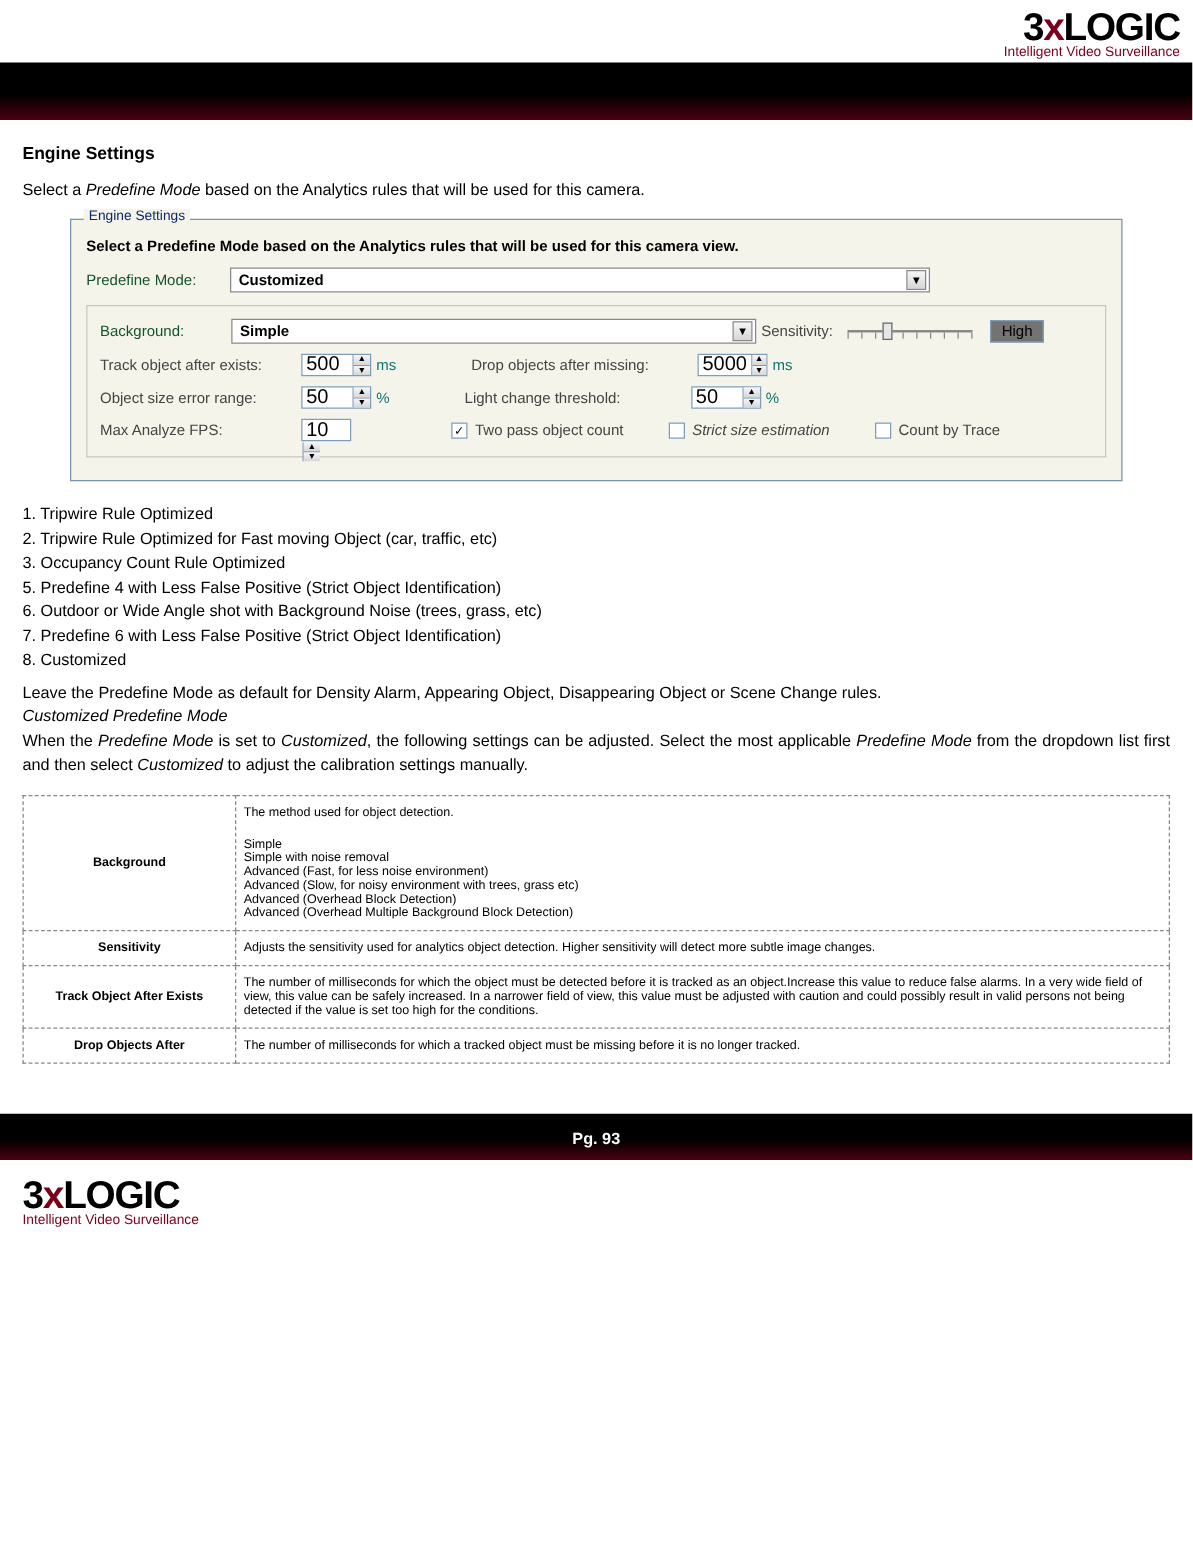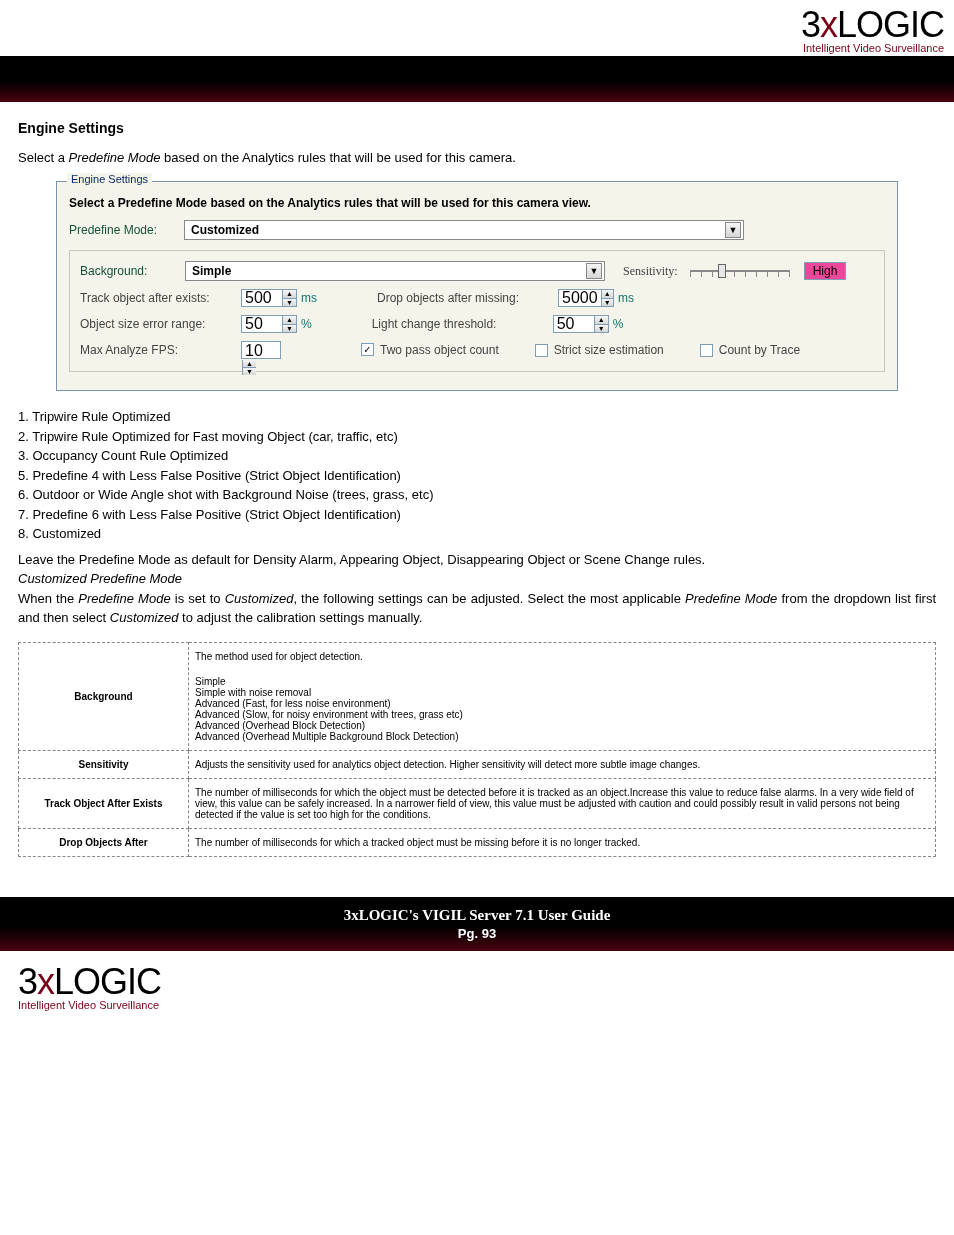--- a/index.html
+++ b/index.html
@@ -5,21 +5,21 @@
   * { box-sizing: border-box; }
   body {
     margin: 0;
     font-family: Verdana, Arial, sans-serif;
     font-size: 13px;
     color: #000;
     background: #fff;
     width: 954px;
   }
   .header-top { text-align: right; padding: 4px 10px 2px 0; }
-  .brand-logo { font-size: 36px; font-weight: normal; letter-spacing: -1px; display: inline-block; }
+  .brand-logo { font-size: 31px; font-weight: bold; letter-spacing: -1px; display: inline-block; }
   .brand-logo .three { color: #000; }
   .brand-logo .x { color: #7a0019; }
   .brand-logo .logic { color: #000; }
   .brand-tag { font-size: 11px; color: #7a0019; margin-top: -4px; }
   .dark-bar {
     height: 46px;
     background: linear-gradient(to bottom, #000 0%, #000 55%, #4a0010 100%);
   }
   .page-content { padding: 12px 18px; }
   .section-head { font-weight: bold; font-size: 14px; margin: 6px 0 14px 0; }
@@ -84,21 +84,21 @@
   .chk { width:13px; height:13px; border:1px solid #7f9db9; background:#fff; display:inline-flex; align-items:center; justify-content:center; margin-right:6px; font-size:10px; }
   .chk.checked::after { content:"✓"; }
   .slider {
     display: inline-block; width: 100px; height: 14px; position: relative;
     margin: 0 6px;
   }
   .slider .track { position:absolute; left:0; right:0; top:6px; height:2px; background:#888; }
   .slider .ticks { position:absolute; left:0; right:0; top:8px; height:5px; display:flex; justify-content:space-between;}
   .slider .ticks span { width:1px; background:#888; height:5px; }
   .slider .thumb { position:absolute; top:0; width:8px; height:14px; background:#e6e6e6; border:1px solid #666; }
-  .sens-extra { border:1px solid #7f9db9; background:#ec4899; padding:1px 8px; font-size:12px; margin-left:8px; }
+  .sens-extra { border:1px solid #7f9db9; background:#737373; padding:1px 8px; font-size:12px; margin-left:8px; }
 
   
   .mode-list { margin: 2px 0 6px 0; padding: 0; }
   .mode-list div { margin: 0; line-height: 1.5; }
   .after-list { line-height: 1.5; }
   .justify { text-align: justify; }
 
   
   .def-table { width: 100%; border-collapse: collapse; margin-top: 14px; }
   .def-table td { border: 1px dashed #888; padding: 8px 6px; font-size: 10px; vertical-align: middle; }
@@ -151,21 +151,21 @@
       </div>
     </div>
 
     <div class="subbox">
       <div class="params-row">
         <div class="field-label" style="width:105px;">Background:</div>
         <div class="dropdown" style="flex:0 0 420px;">
           <span style="font-weight:bold;">Simple</span>
           <span class="dd-btn">▼</span>
         </div>
-        <span class="plabel" style="margin-left:18px;font-family:Liberation Serif, serif;">Sensitivity:</span>
+        <span class="plabel" style="margin-left:4px;">Sensitivity:</span>
         <span class="slider">
           <span class="track"></span>
           <span class="ticks">
               <span></span>
               <span></span>
               <span></span>
               <span></span>
               <span></span>
               <span></span>
               <span></span>
@@ -225,25 +225,25 @@
       <div class="params-row">
         <span class="plabel" style="width:155px;">Max Analyze FPS:</span>
         <span class="numfield" style="width:40px;flex-direction:column;">
           <span class="ninput">10</span>
           <span class="nbtns">
               <div>▲</div>
               <div>▼</div>
             </span>
         </span>
 
-        <span style="margin-left:80px; display:inline-flex; align-items:flex-start;">
+        <span style="margin-left:80px; display:inline-flex; align-items:flex-end;">
           <span class="chk checked"></span>
           <span class="plabel">Two pass object count</span>
         </span>
-        <span style="margin-left:30px; display:inline-flex; align-items:center;">
+        <span style="margin-left:30px; display:inline-flex; align-items:center;font-style:italic;">
           <span class="chk"></span>
           <span class="plabel">Strict size estimation</span>
         </span>
         <span style="margin-left:30px; display:inline-flex; align-items:center;">
           <span class="chk"></span>
           <span class="plabel">Count by Trace</span>
         </span>
       </div>
     </div>
   </div>
@@ -293,21 +293,20 @@
     <tr>
       <td class="key">Drop Objects After</td>
       <td class="val">The number of milliseconds for which a tracked object must be missing before it is no longer tracked.</td>
     </tr>
   </tbody>
     </table>
 
 </div>
 
 <div class="footer-bar">
-  <div>3xLOGIC's VIGIL Server 7.1 User Guide</div>
   <div class="pg">Pg. 93</div>
 </div>
 
 <div class="footer-brand">
   <div class="brand-logo">
     <span class="three">3</span><span class="x">x</span><span class="logic">LOGIC</span>
   </div>
   <div class="brand-tag" style="text-align:left;">Intelligent Video Surveillance</div>
 </div>
 

